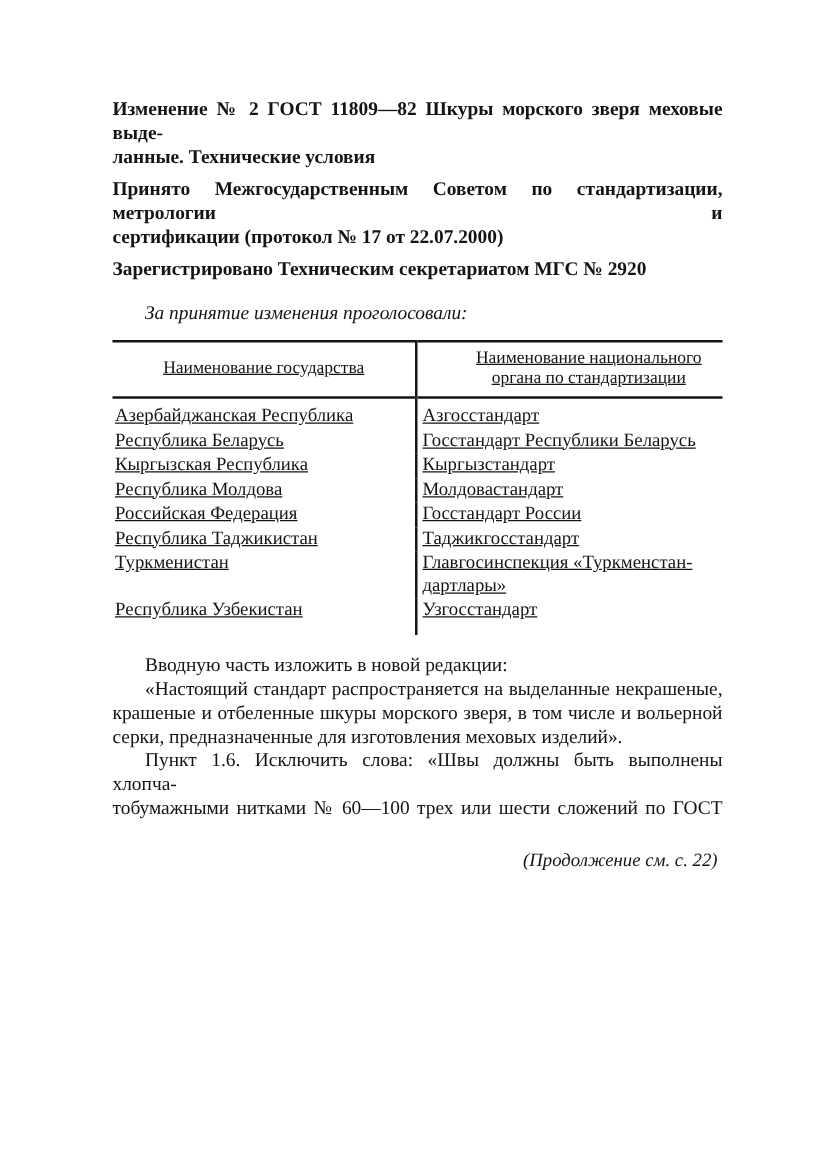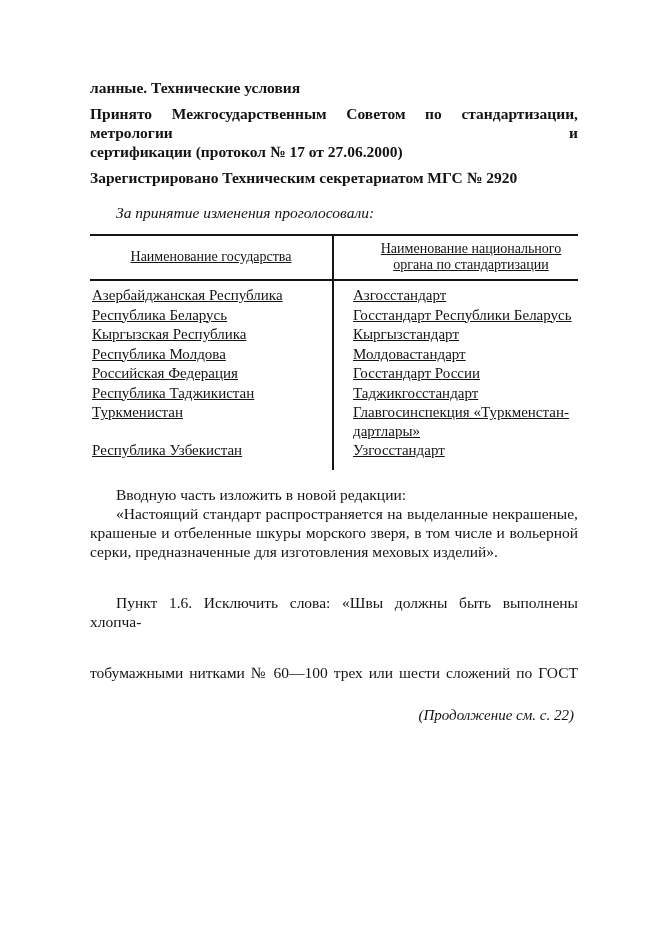--- a/index.html
+++ b/index.html
@@ -28,21 +28,21 @@
     font-weight: bold;
     font-size: 15.5px;
     line-height: 19px;
     margin-bottom: 7px;
   }
   .registered { margin-bottom: 16px; }
 
   
   .ln { text-align: left; }
   .ln.fill { text-align: justify; text-align-last: justify; }
-  .fill-all .ln { text-align: justify; text-align-last: justify; margin-top: 32px; }
+  .fill-all .ln { text-align: justify; text-align-last: justify; }
   .indent-first .ln:first-child { text-indent: 26px; }
 
   .vote-intro {
     font-size: 15.5px;
     line-height: 19px;
     text-indent: 26px;
     margin-bottom: 12px;
     font-style: italic;
   }
 
@@ -67,21 +67,21 @@
   }
   thead th.col2, tbody td.col-org { border-left: 2px solid #151515; padding-left: 36px; }
   tbody td {
     font-size: 15px;
     line-height: 18.5px;
     vertical-align: top;
     padding: 0 0 1px 2px;
   }
   tbody tr:first-child td { padding-top: 5px; }
   tbody tr:last-child td { padding-bottom: 10px; }
-  tbody td.col-org { padding-left: 19px; white-space: pre-line; }
+  tbody td.col-org { padding-left: 4px; white-space: pre-line; }
 
   
   .paras {
     margin-top: 15px;
     font-size: 15.5px;
     line-height: 19px;
   }
   .para-single { text-indent: 26px; }
 
   .continuation {
@@ -92,26 +92,27 @@
     padding-right: 4px;
   }
 </style>
 </head>
 <body>
 
 <div class="page">
   <div class="content">
 
     <div class="head">
+        <div class="ln fill">Изменение № 2 ГОСТ 11809—82 Шкуры морского зверя меховые выде-</div>
         <div class="ln">ланные. Технические условия</div>
       </div>
 
     <div class="head">
         <div class="ln fill">Принято Межгосударственным Советом по стандартизации, метрологии и</div>
-        <div class="ln">сертификации (протокол № 17 от 27.06.2000)</div>
+        <div class="ln">сертификации (протокол № 17 от 22.07.2000)</div>
       </div>
 
     <div class="head registered">Зарегистрировано Техническим секретариатом МГС № 2920</div>
 
     <div class="vote-intro">За принятие изменения проголосовали:</div>
 
     <table class="vote">
       <colgroup>
           <col class="c1">
           <col class="c2">

